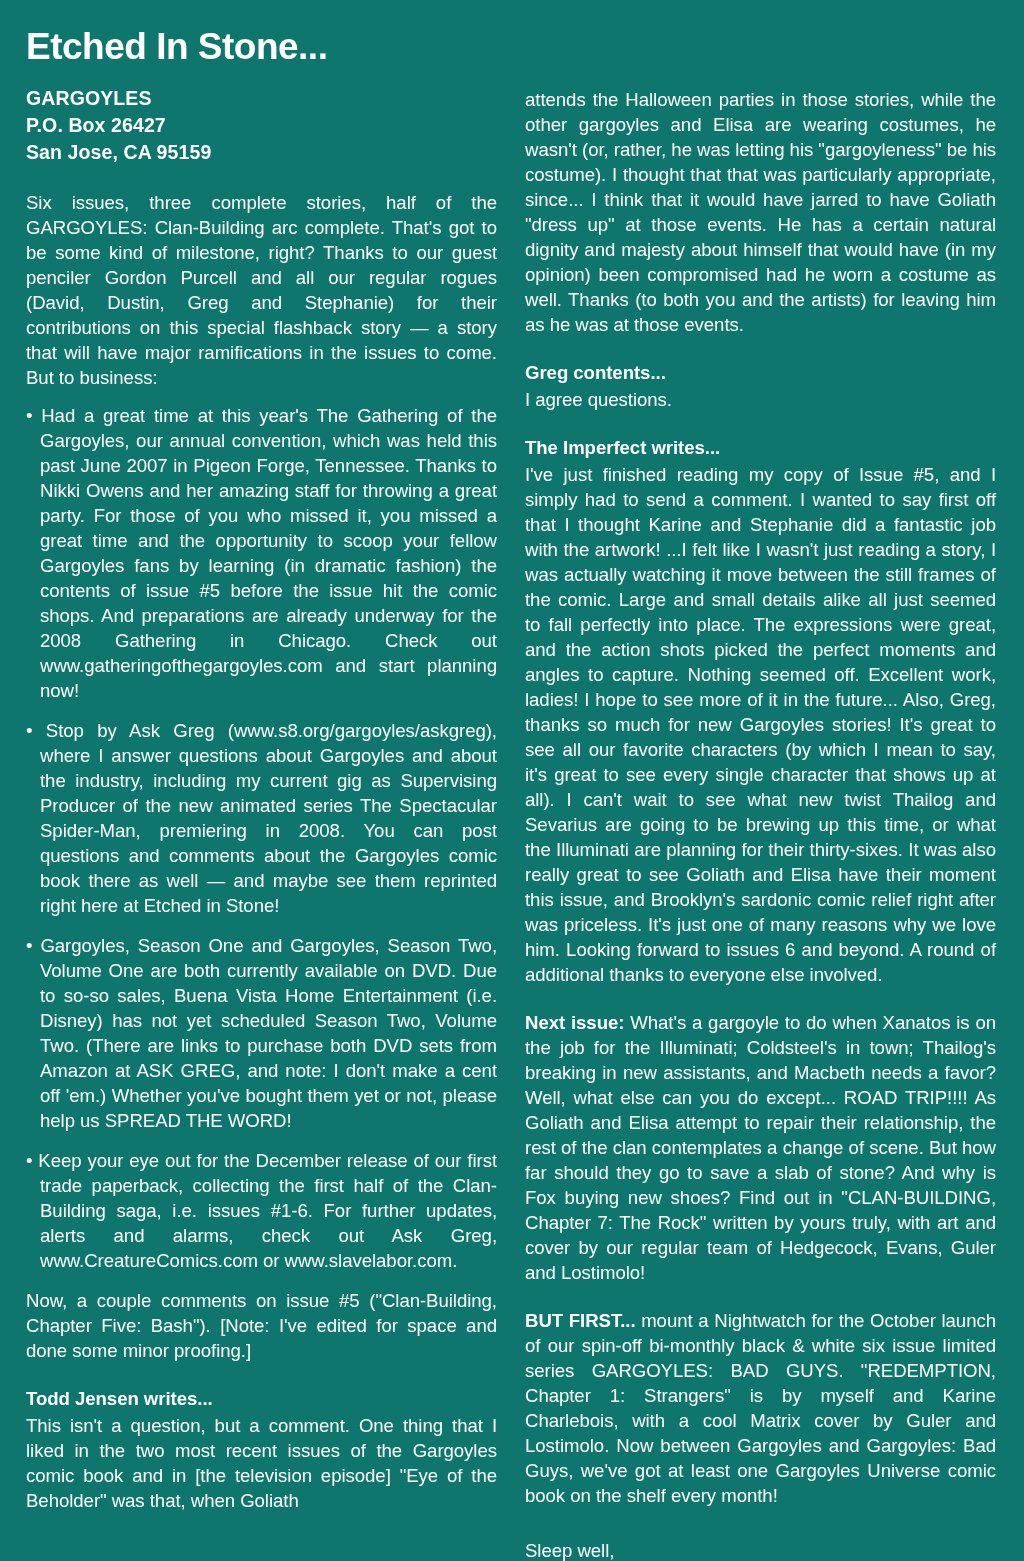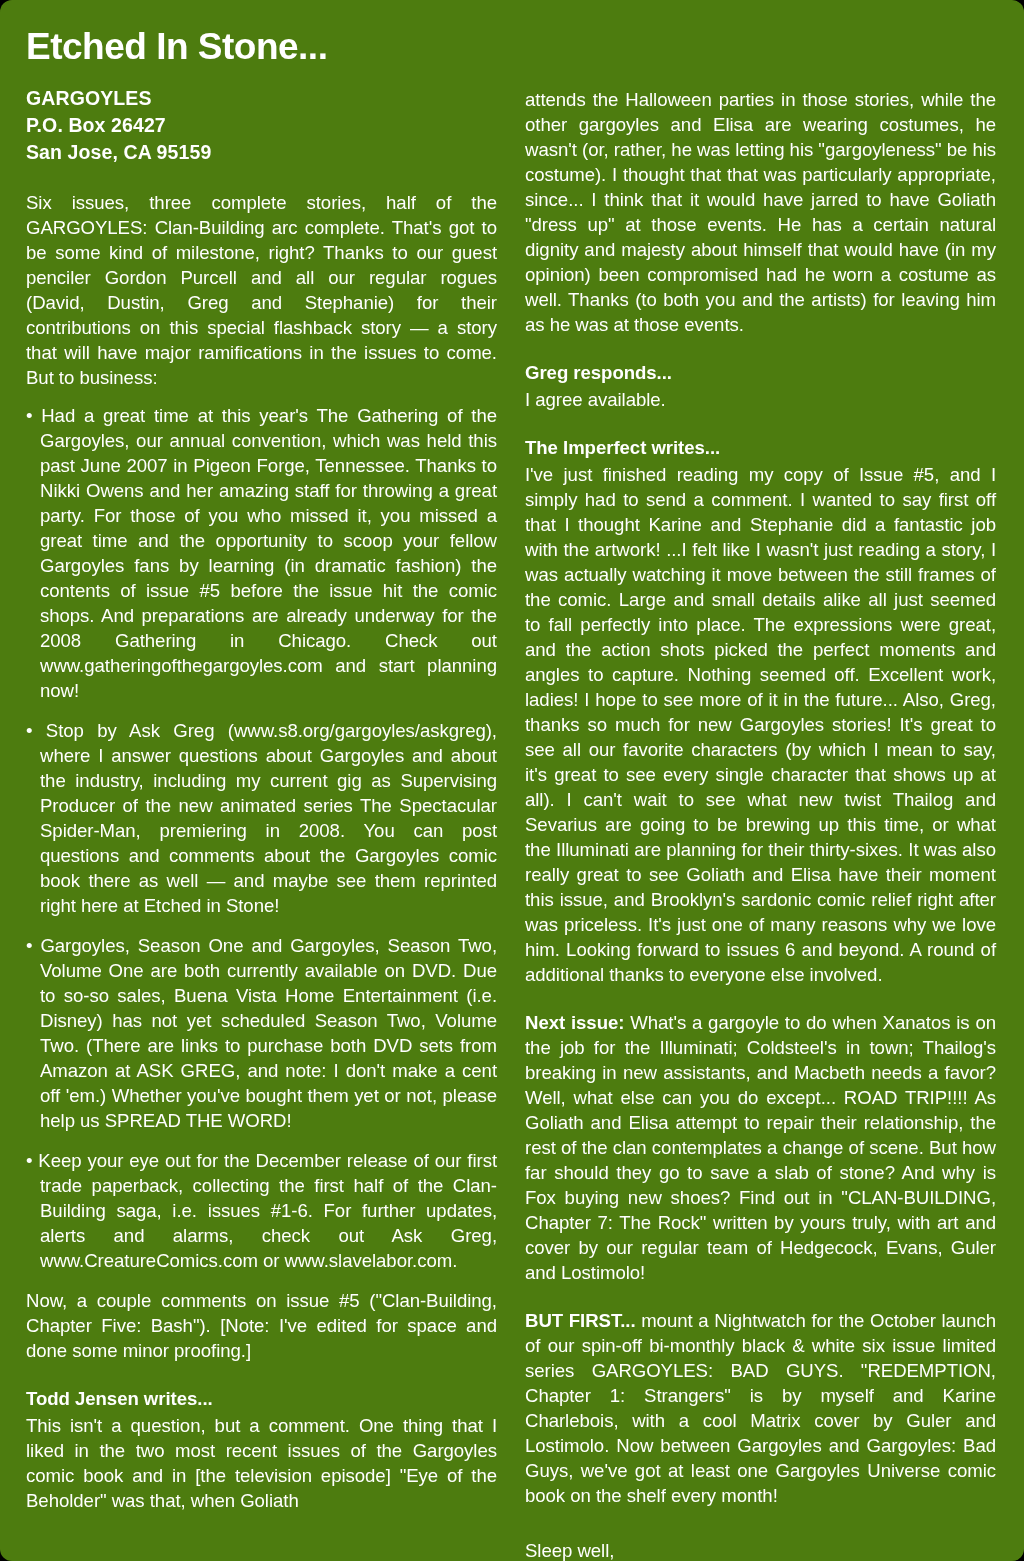--- a/index.html
+++ b/index.html
@@ -11,24 +11,23 @@
     width: 1024px;
     height: 1561px;
     overflow: hidden;
     font-family: "Liberation Sans", sans-serif;
     color: #ffffff;
   }
   .page {
     position: relative;
     width: 1024px;
     height: 1561px;
-    background: #4d7c0f;
+    background: #0f766e;
     box-sizing: border-box;
     padding: 22px 26px 14px 26px;
-    border-radius: 12px;
   }
   .title {
     font-size: 37px;
     font-weight: bold;
     letter-spacing: -0.5px;
     line-height: 1.05;
     margin: 6px 0 18px 0;
   }
   .columns {
     display: flex;
@@ -107,22 +106,22 @@
       <p class="hdr">Todd Jensen writes...</p>
       <p class="last">This isn't a question, but a comment.  One thing that I liked in the two most recent issues of the Gargoyles comic book and in [the television episode] "Eye of the Beholder" was that, when Goliath</p>
     </div>
 
     <div class="col col-right">
 
       <p>attends the Halloween parties in those stories, while the other gargoyles and Elisa are wearing costumes, he wasn't (or, rather, he was letting his "gargoyleness" be his costume).  I thought that that was particularly appropriate, since... I think that it would have jarred to have Goliath "dress up" at those events.  He has a certain natural dignity and majesty about himself that would have (in my opinion) been compromised had he worn a costume as well.  Thanks (to both you and the artists) for leaving him as he was at those events.</p>
 
       <div class="spacer-sm"></div>
 
-      <p class="hdr">Greg responds...</p>
-      <p>I agree available.</p>
+      <p class="hdr">Greg contents...</p>
+      <p>I agree questions.</p>
 
       <div class="spacer-sm"></div>
 
       <p class="hdr">The Imperfect writes...</p>
       <p>I've just finished reading my copy of Issue #5, and I simply had to send a comment.  I wanted to say first off that I thought Karine and Stephanie did a fantastic job with the artwork!  ...I felt like I wasn't just reading a story, I was actually watching it move between the still frames of the comic.  Large and small details alike all just seemed to fall perfectly into place.  The expressions were great, and the action shots picked the perfect moments and angles to capture.  Nothing seemed off.  Excellent work, ladies!  I hope to see more of it in the future...  Also, Greg, thanks so much for new Gargoyles stories!  It's great to see all our favorite characters (by which I mean to say, it's great to see every single character that shows up at all).  I can't wait to see what new twist Thailog and Sevarius are going to be brewing up this time, or what the Illuminati are planning for their thirty-sixes.  It was also really great to see Goliath and Elisa have their moment this issue, and Brooklyn's sardonic comic relief right after was priceless.  It's just one of many reasons why we love him.  Looking forward to issues 6 and beyond.  A round of additional thanks to everyone else involved.</p>
 
       <div class="spacer-sm"></div>
 
       <p><span class="lead">Next issue:</span><span> What's a gargoyle to do when Xanatos is on the job for the Illuminati; Coldsteel's in town; Thailog's breaking in new assistants, and Macbeth needs a favor?  Well, what else can you do except... ROAD TRIP!!!!  As Goliath and Elisa attempt to repair their relationship, the rest of the clan contemplates a change of scene.  But how far should they go to save a slab of stone?  And why is Fox buying new shoes?  Find out in "CLAN-BUILDING, Chapter 7: The Rock" written by yours truly, with art and cover by our regular team of Hedgecock, Evans, Guler and Lostimolo!</span></p>
 

